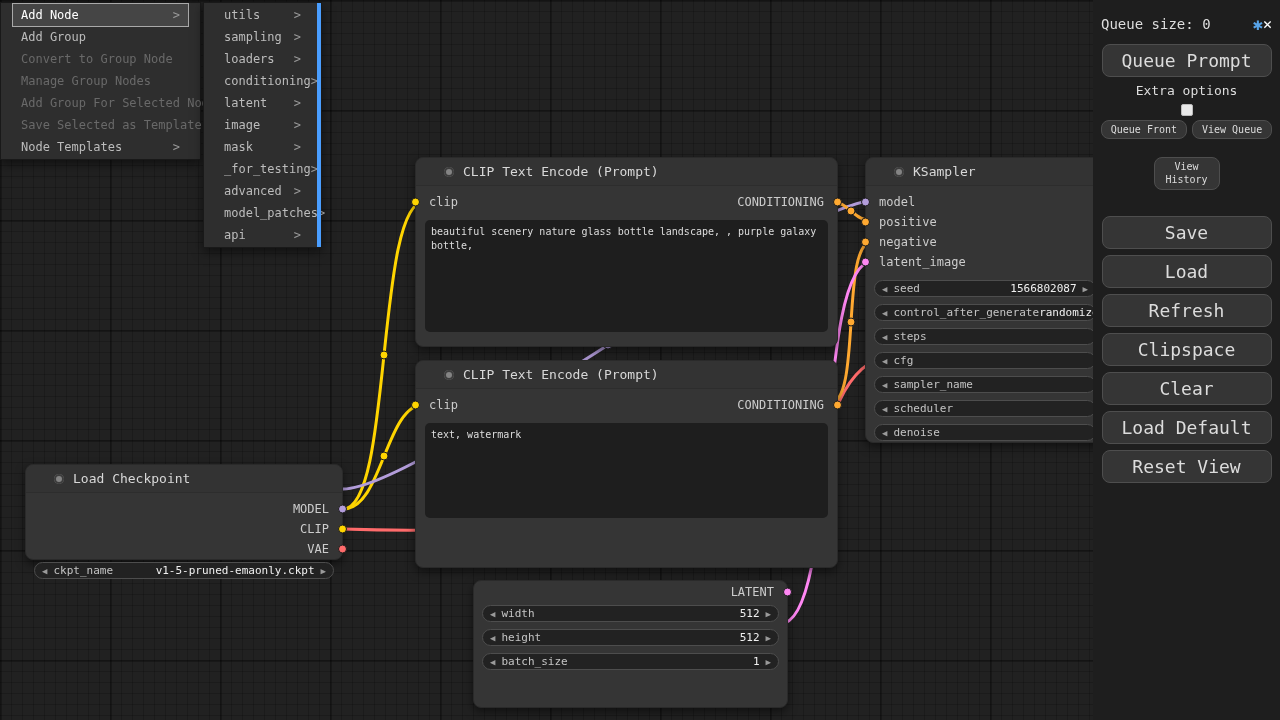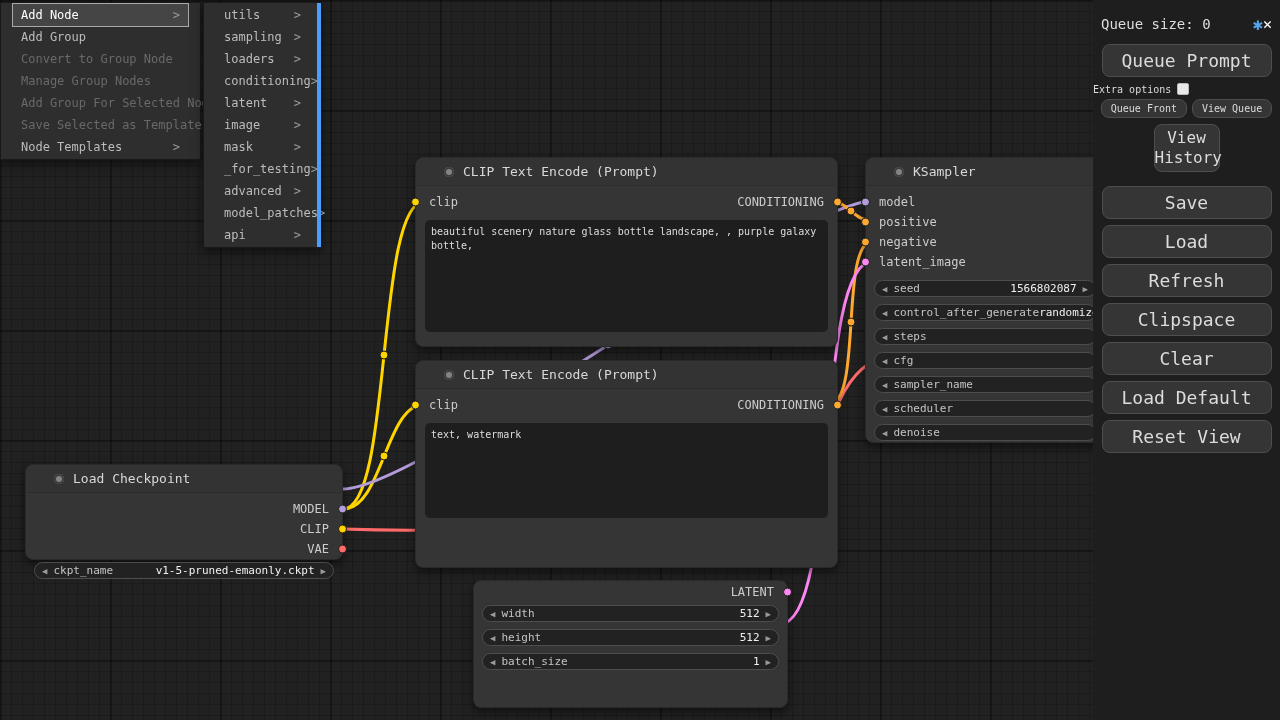--- a/index.html
+++ b/index.html
@@ -66,29 +66,29 @@
   .queue-row { display:flex; align-items:center; 
     padding:14px 8px 4px 8px; font-size:14px;justify-content:space-between; }
   .queue-row .qlabel { flex:1 1 auto; }
   .gear { color:#57a3e8; font-size:17px; cursor:default; }
   .xclose { color:#ffffff; font-size:15px; cursor:default; }
   .btn { display:block; width:170px; margin:6px auto; background:#353535;
     border:1px solid #4e4e4e; border-radius:8px; color:#dcdcdc;
     font-family:"DejaVu Sans Mono", monospace; font-size:17px;
     padding:4px 0; text-align:center; cursor:default; }
   .btn.big { font-size:18px; padding:5px 0; }
-  .extra-row { display:flex; align-items:center; 
-    gap:6px; font-size:10px; margin:6px 0 4px 0; }
+  .extra-row { display:flex; align-items:center; justify-content:center;
+    gap:6px; font-size:13px; margin:6px 0 4px 0;flex-direction:column; }
   .checkbox { width:12px; height:12px; background:#e9e9e9;
     border:1px solid #bbbbbb; border-radius:2px; display:inline-block; }
   .small-row { display:flex; justify-content:center; gap:5px; margin:2px 0; }
   .btn.small { display:inline-block; width:auto; margin:0; font-size:10px;
     padding:3px 9px; border-radius:8px; }
   .vh-row { text-align:center; margin:6px 0 14px 0; }
-  .btn.vh { display:inline-block; width:66px; margin:0; font-size:16px;
+  .btn.vh { display:inline-block; width:66px; margin:12px; font-size:10px;
     line-height:1.25; padding:3px 0; border-radius:8px; }
 </style>
 </head>
 <body>
 
 <div id="canvas">
 
   <svg id="wires" width="1280" height="720">
     <path d="M343,509 C393,509 375,201 425,201" stroke="#ffd500"></path>
     <path d="M343,509 C383,509 385,404 425,404" stroke="#ffd500"></path>

